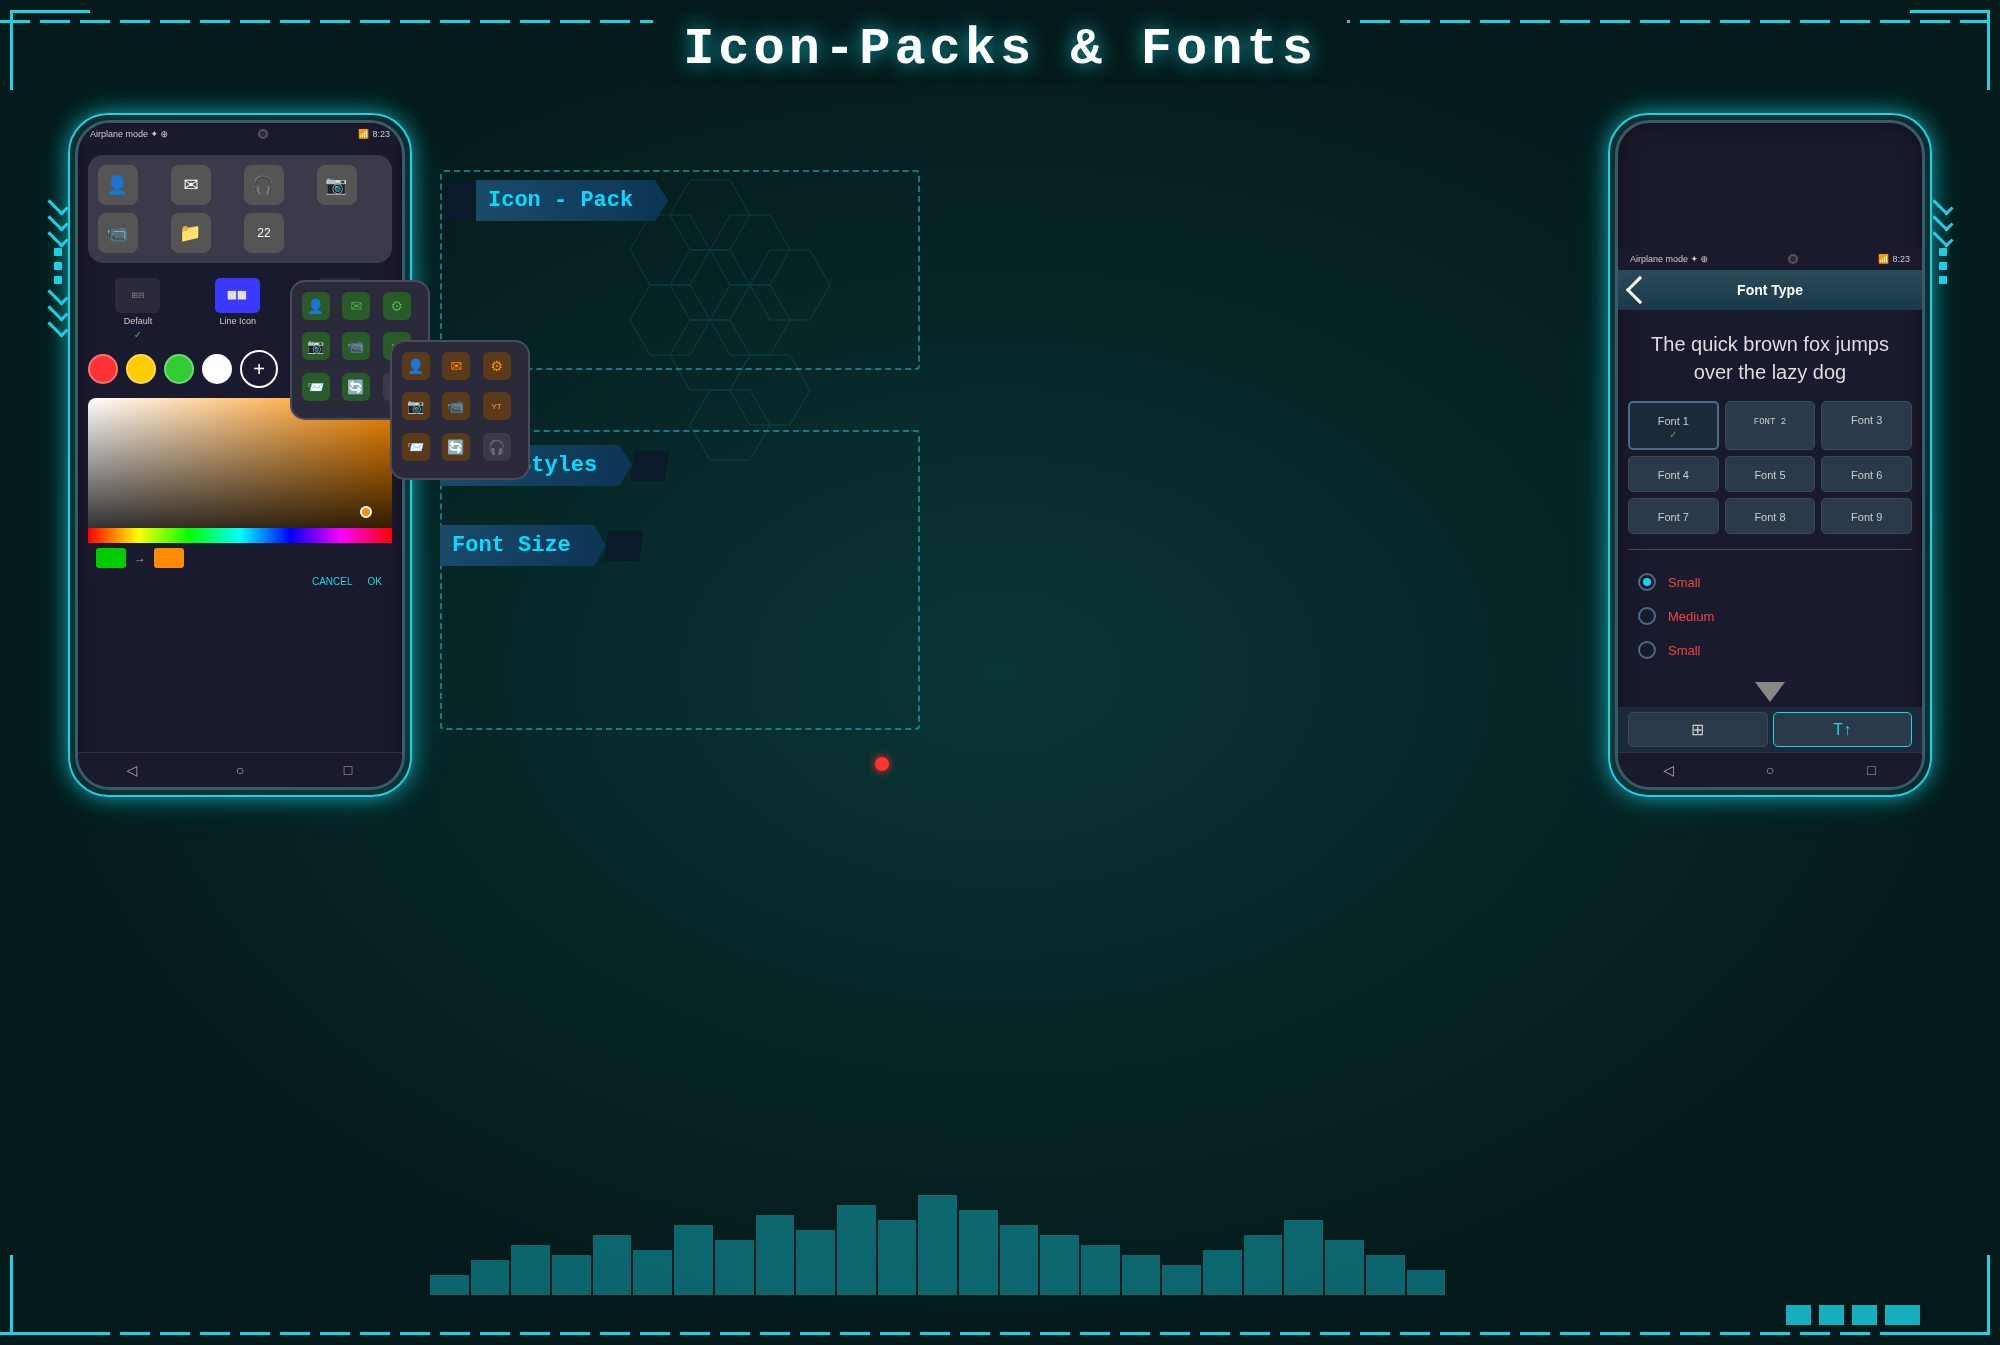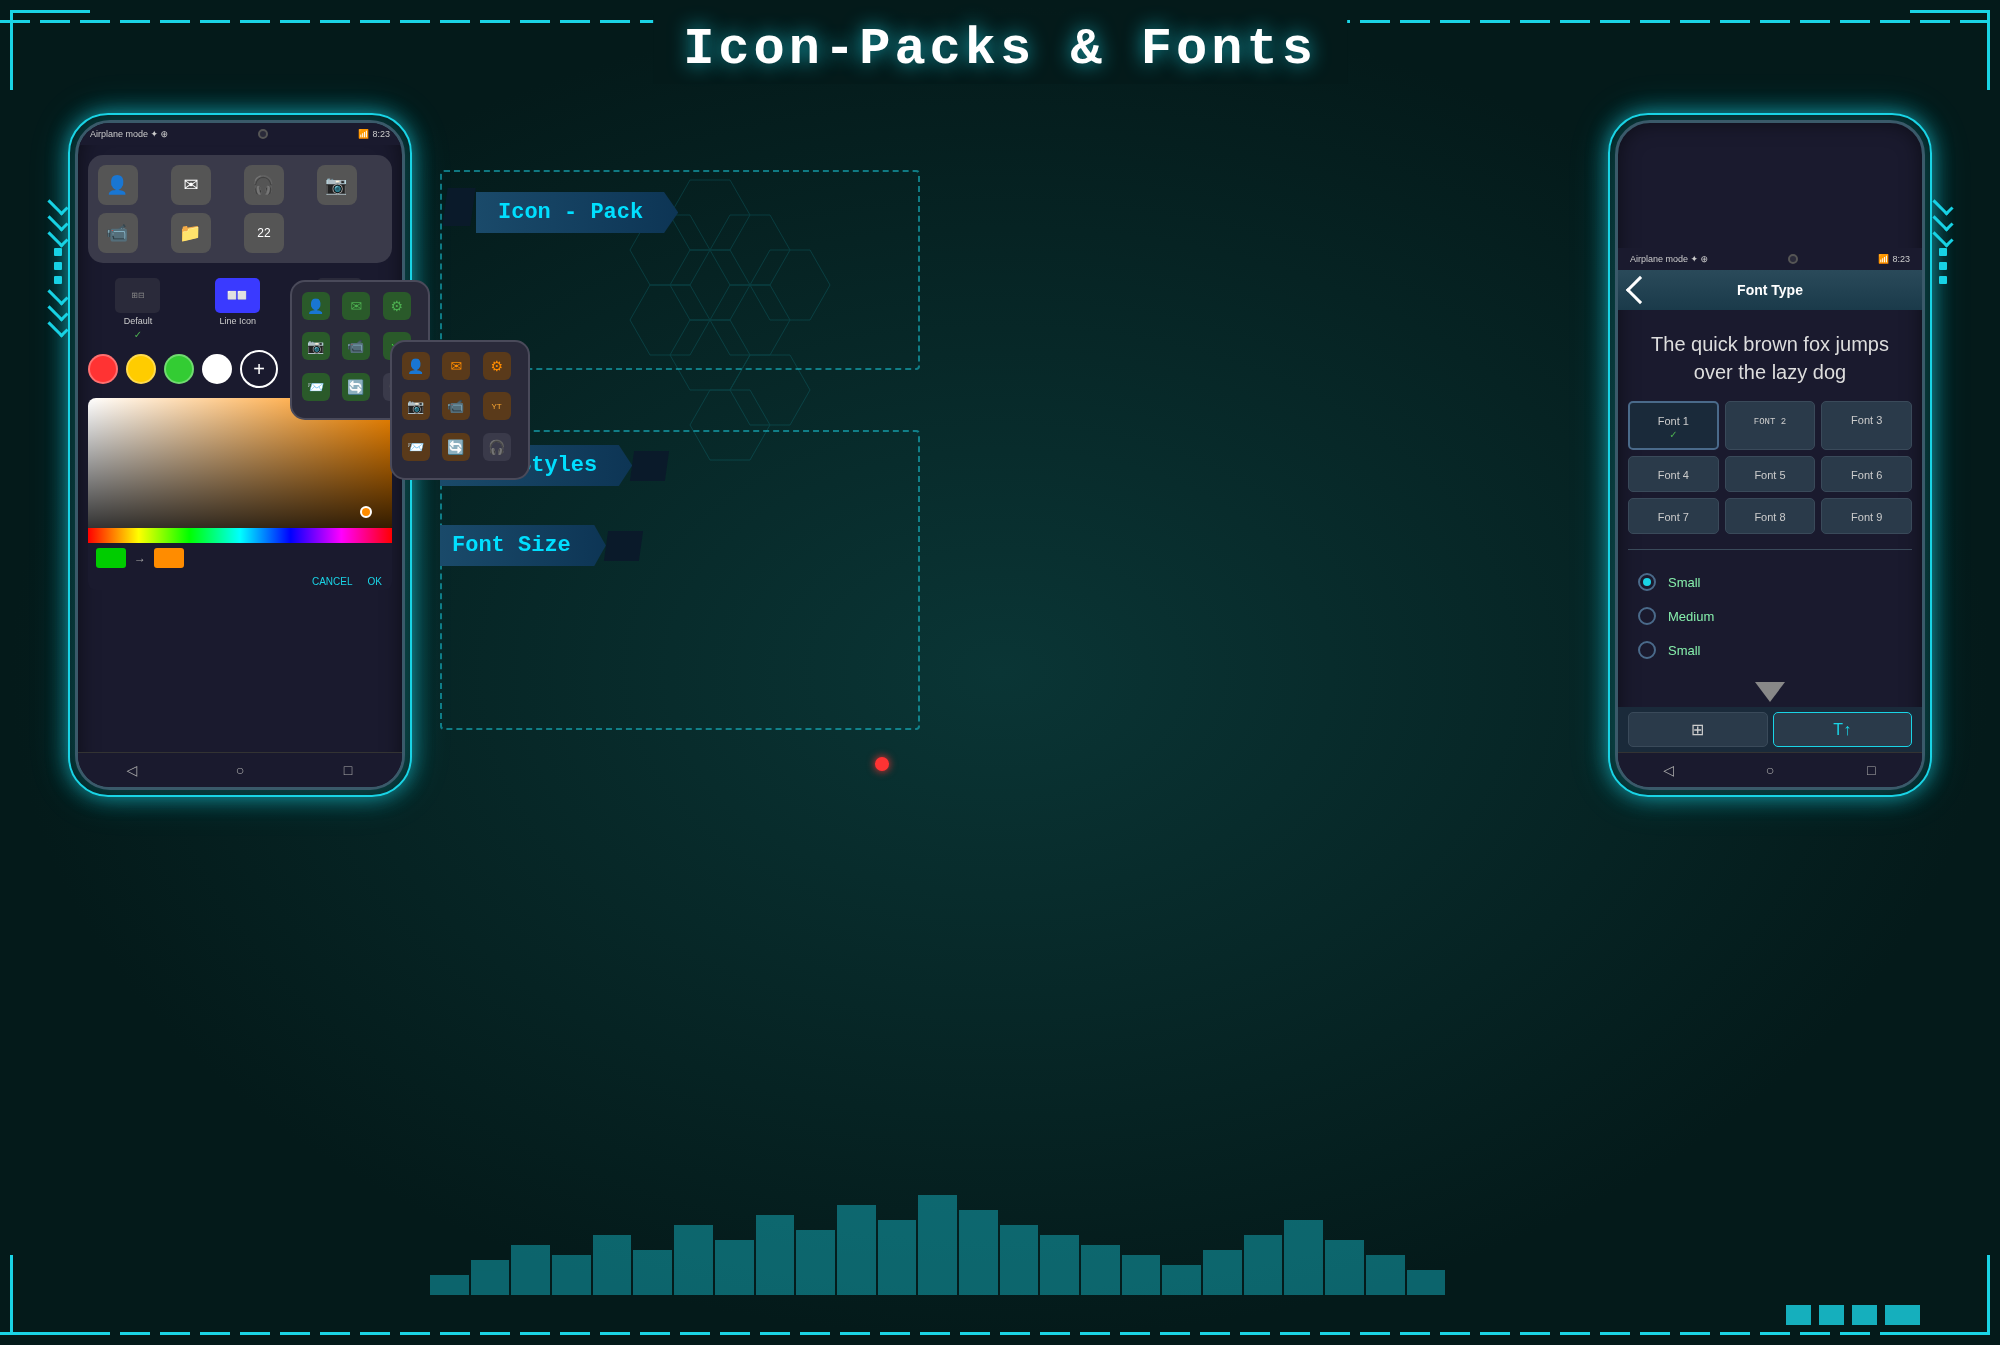--- a/index.html
+++ b/index.html
@@ -394,21 +394,21 @@
     }
     .radio-circle.checked::after {
       content: '';
       width: 8px;
       height: 8px;
       background: #1ad4e6;
       border-radius: 50%;
     }
     .radio-label {
       font-size: 13px;
-      color: #86efac;
+      color: #ef4444;
     }
 
     
     .phone-bottom-bar {
       background: #1a2a3a;
       padding: 5px 10px;
       display: flex;
       gap: 5px;
       align-items: center;
     }
@@ -661,21 +661,21 @@
     <polygon points="340,120 380,120 400,155 380,190 340,190 320,155" fill="none" stroke="#1ad4e6" stroke-width="1"></polygon>
     <polygon points="320,225 360,225 380,260 360,295 320,295 300,260" fill="none" stroke="#1ad4e6" stroke-width="1"></polygon>
     <polygon points="280,260 320,260 340,295 320,330 280,330 260,295" fill="none" stroke="#1ad4e6" stroke-width="1"></polygon>
   </svg>
 
   <div style="position:absolute;top:40px;left:10px;right:10px;height:200px;border:2px dashed rgba(26,212,230,0.5);border-radius:4px;"></div>
 
   <div style="position:absolute;top:50px;left:15px;">
     <div style="display:flex;align-items:center;">
       <div style="width:28px;height:38px;background:#0a1a2a;transform:skewX(-8deg);margin-right:3px;"></div>
-      <div style="background:linear-gradient(90deg,#1a4a6a,#0d3555);padding:8px 35px 8px 22px;clip-path:polygon(0 0,93% 0,100% 50%,93% 100%,0 100%);display:inline-block;margin-top:12px;">
+      <div style="background:linear-gradient(90deg,#1a4a6a,#0d3555);padding:8px 35px 8px 12px;clip-path:polygon(0 0,93% 0,100% 50%,93% 100%,0 100%);display:inline-block;">
         <span style="color:#00dfff;font-family:'Courier New',monospace;font-size:22px;font-weight:bold;white-space:nowrap;">Icon - Pack</span>
       </div>
     </div>
   </div>
 
   <div style="position:absolute;top:300px;left:10px;right:10px;bottom:40px;border:2px dashed rgba(26,212,230,0.5);border-radius:4px;"></div>
 
   <div style="position:absolute;top:315px;left:10px;">
     <div style="display:flex;align-items:center;">
       <div style="background:linear-gradient(90deg,#1a4a6a,#0d3555);padding:8px 35px 8px 12px;clip-path:polygon(0 0,93% 0,100% 50%,93% 100%,0 100%);display:inline-block;margin-right:0;">

